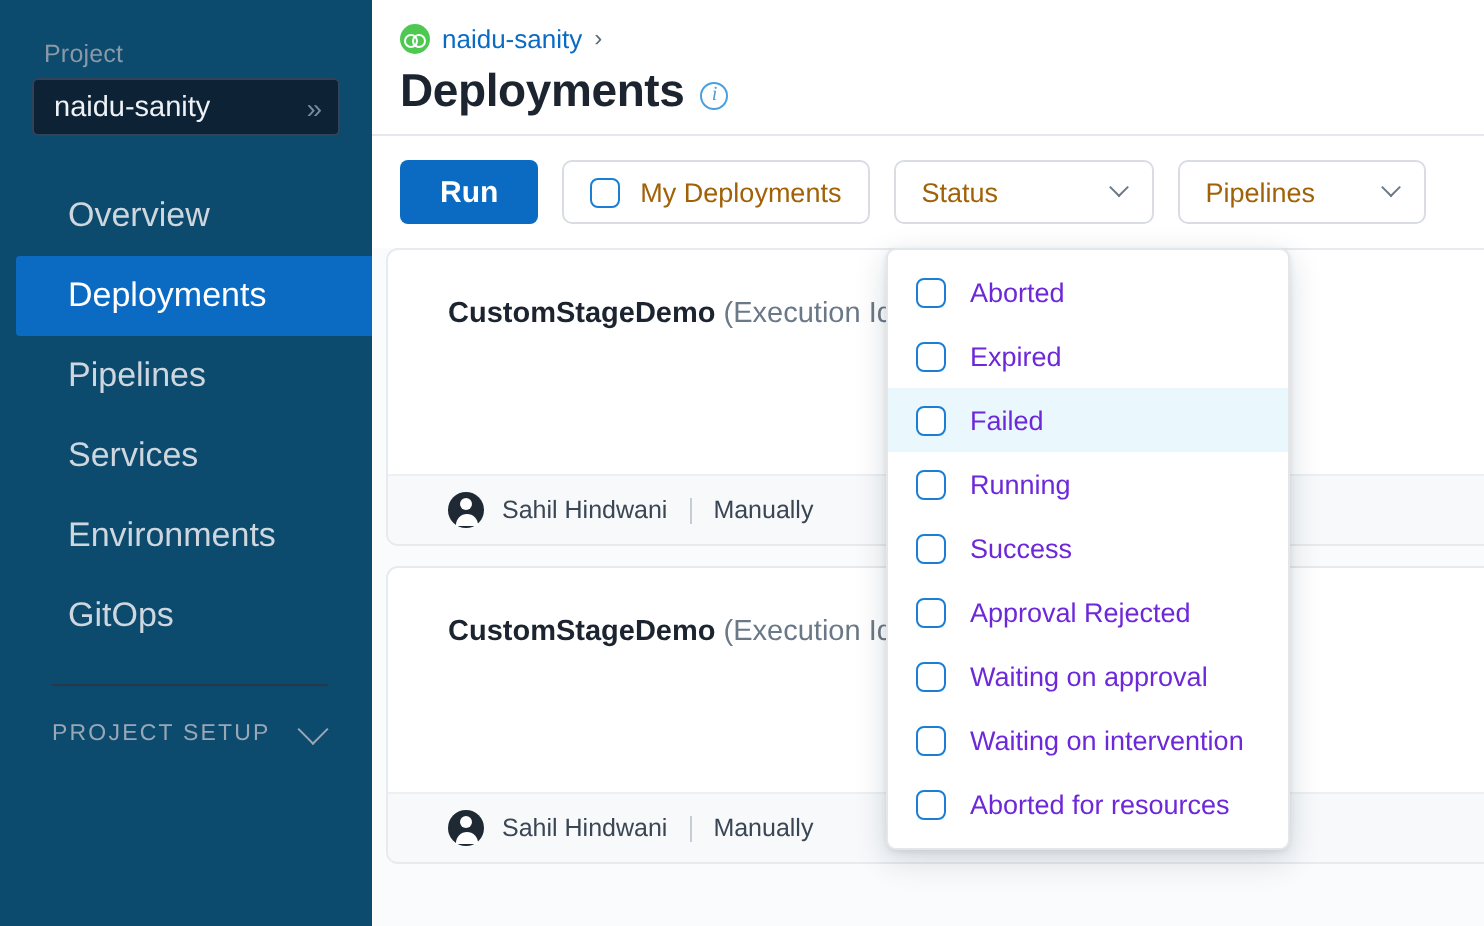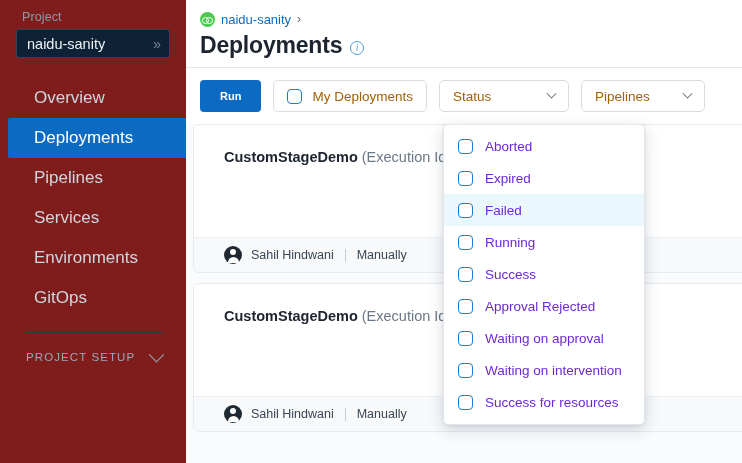--- a/index.html
+++ b/index.html
@@ -16,24 +16,24 @@
     width: 742px; height: 463px;
     display: flex;
     overflow: hidden;
     background: #fafbfc;
   }
 
   
   .sidebar {
     width: 186px;
     height: 463px;
-    background: #7f1d1d;
+    background: #0c4a6e;
     flex: 0 0 186px;
     position: relative;
-    padding-top: 10px;
+    padding-top: 20px;
   }
   .project-label {
     color: #8a99a8;
     font-size: 12.5px;
     padding: 0 0 5px 22px;
     letter-spacing: .1px;
   }
   .project-box {
     margin: 0 16px 0 16px;
     height: 29px;
@@ -181,21 +181,21 @@
     display: flex;
     align-items: center;
     padding-left: 14px;
     gap: 12px;
     position: relative;
     z-index: 5;
   }
   .btn-run {
     background: #0b6bc3;
     color: #ffffff;
-    font-size: 11px;
+    font-size: 15px;
     font-weight: bold;
     border: none;
     border-radius: 4px;
     height: 32px;
     padding: 0 20px;
     cursor: pointer;
     font-family: "Liberation Sans", sans-serif;
   }
   .pill {
     background: #ffffff;
@@ -456,17 +456,17 @@
     <div class="menu-item">
       <span class="cbox"></span>
       <span>Waiting on approval</span>
     </div>
     <div class="menu-item">
       <span class="cbox"></span>
       <span>Waiting on intervention</span>
     </div>
     <div class="menu-item">
       <span class="cbox"></span>
-      <span>Success for resources</span>
+      <span>Aborted for resources</span>
     </div>
   </div>
 
 </div>
 
 </body></html>

